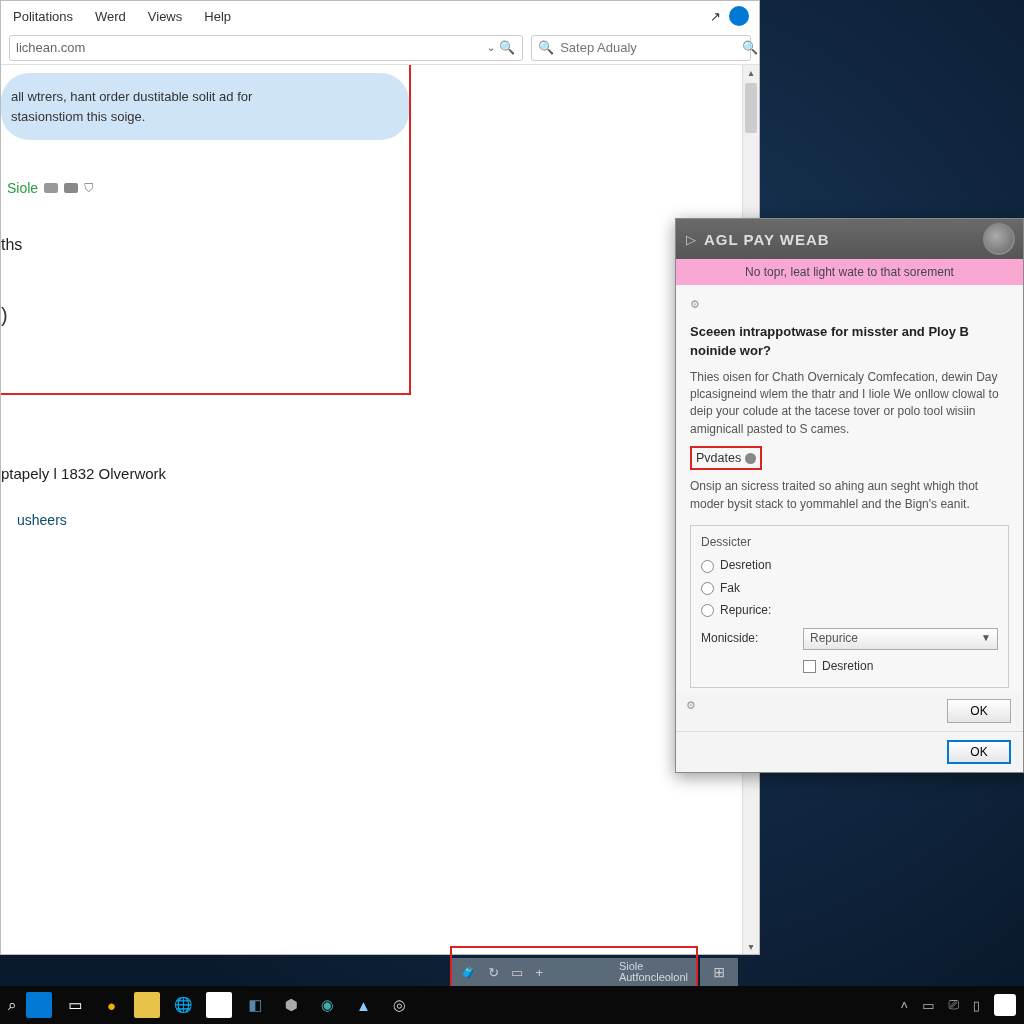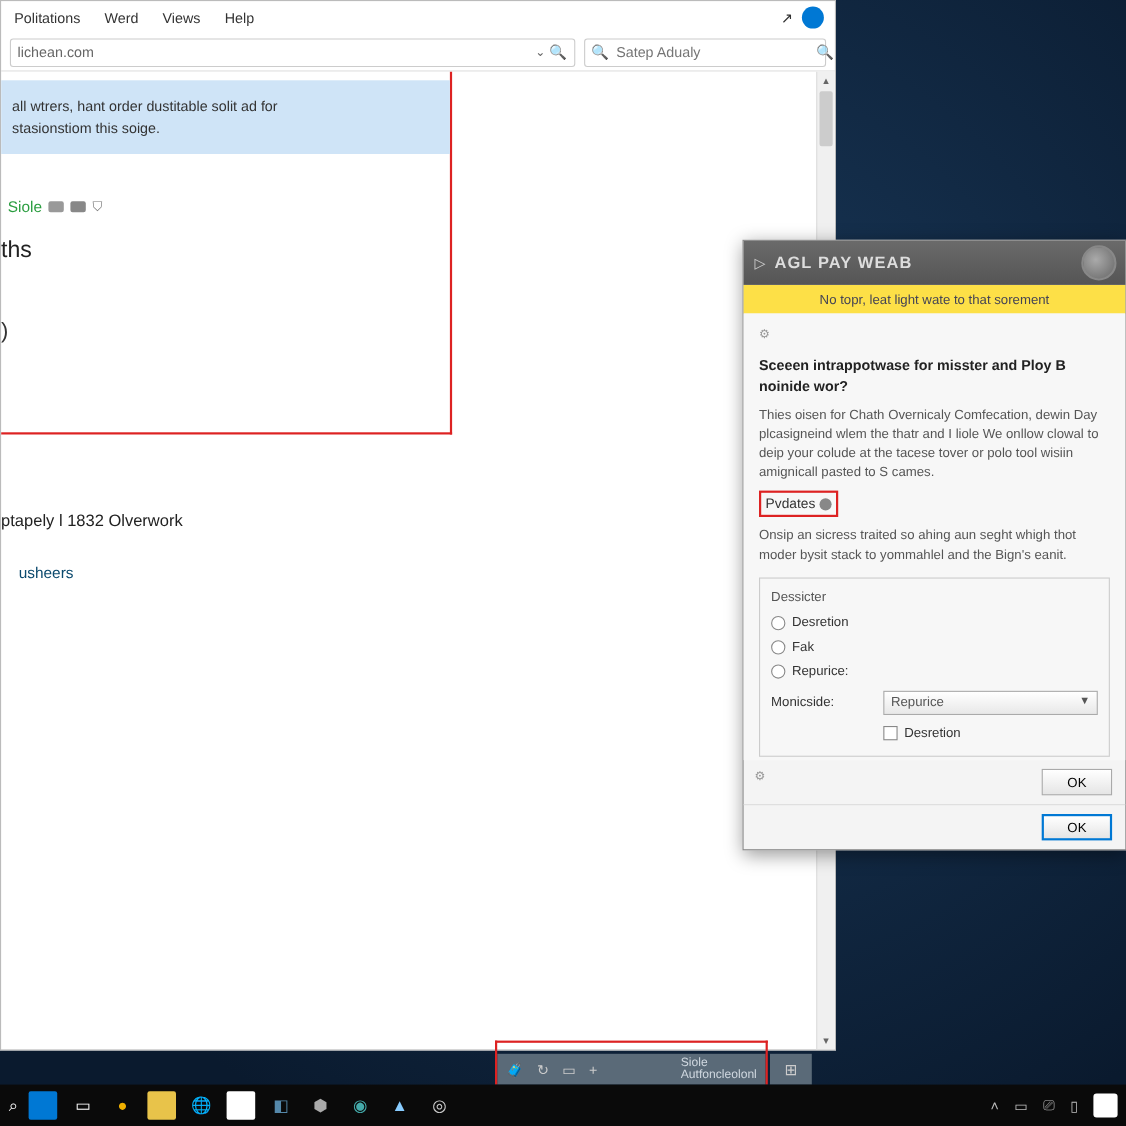--- a/index.html
+++ b/index.html
@@ -32,39 +32,39 @@
 .search-box input { flex: 1; border: none; outline: none; font-size: 13px; color: #888; background: transparent; }
 .search-box .mag-right { color: #555; font-size: 13px; }
 
 .content-area { flex: 1; position: relative; overflow: hidden; }
 .scrollbar-v { position: absolute; right: 0; top: 0; bottom: 0; width: 17px; background: #f0f0f0; border-left: 1px solid #ddd; }
 .scrollbar-v .thumb { position: absolute; top: 18px; left: 2px; right: 2px; height: 50px; background: #ccc; border-radius: 2px; }
 .scrollbar-v .arrow-up { position: absolute; top: 2px; left: 0; right: 0; text-align: center; font-size: 10px; color: #666; }
 .scrollbar-v .arrow-down { position: absolute; bottom: 2px; left: 0; right: 0; text-align: center; font-size: 10px; color: #666; }
 
 .red-frame { position: absolute; left: 0; top: 0; width: 410px; height: 330px; border: 2px solid #d22; border-top: none; border-left: none; }
-.notice-banner { margin: 8px 0 0 0; padding: 14px 10px; background: #cfe4f7; font-size: 13px; color: #333; line-height: 1.5; }
+.notice-banner { margin: 8px 0 0 0; padding: 14px 10px; background: #cfe4f7; font-size: 13px; color: #333; line-height: 1.5; border-radius: 28px; }
 .siole-row { margin: 40px 0 0 6px; display: flex; gap: 6px; align-items: center; }
 .siole-row .link { color: #2a9d3f; font-size: 14px; }
 .siole-row .pill { width: 14px; height: 10px; background: #999; border-radius: 2px; }
 .siole-row .folder { width: 14px; height: 10px; background: #888; border-radius: 2px; }
 .siole-row .shield { font-size: 12px; color: #777; }
-.ths { margin: 20px 0 0 0; font-size: 21px; color: #222; }
+.ths { margin: 40px 0 0 0; font-size: 16px; color: #222; }
 .big-paren { margin: 50px 0 0 0; font-size: 20px; color: #333; }
 
 .body-line { margin: 30px 0 0 0; font-size: 15px; color: #222; }
 .green-link { margin: 30px 0 0 16px; font-size: 14px; color: #0c4a6e; }
 
 
 .dialog { position: absolute; left: 675px; top: 218px; width: 349px; height: 555px; background: #f4f4f4; border: 1px solid #888; box-shadow: 0 4px 16px rgba(0,0,0,0.4); display: flex; flex-direction: column; }
 .dialog-title { height: 40px; background: linear-gradient(#6a6a6a,#555); display: flex; align-items: center; padding: 0 10px; gap: 8px; position: relative; }
 .dialog-title .tri { color: #ccc; font-size: 13px; }
 .dialog-title .ttext { color: #ddd; font-size: 15px; letter-spacing: 1px; font-weight: 600; }
 .dialog-title .avatar { position: absolute; right: 8px; top: 4px; width: 32px; height: 32px; border-radius: 50%; background: radial-gradient(circle at 40% 40%, #aaa, #666); border: 2px solid #888; }
-.dialog-sub { height: 26px; background: #fde047; display: flex; align-items: center; justify-content: center; font-size: 12px; color: #445; }
+.dialog-sub { height: 26px; background: #f9a8d4; display: flex; align-items: center; justify-content: center; font-size: 12px; color: #445; }
 .dialog-body { flex: 1; padding: 12px 14px 8px 14px; background: #f7f7f7; display: flex; flex-direction: column; gap: 8px; overflow: hidden; font-size: 12.5px; color: #333; line-height: 1.45; }
 .dialog-body .gear { font-size: 11px; color: #999; margin-bottom: 2px; }
 .dialog-body .heading { font-weight: bold; font-size: 13px; color: #222; }
 .dialog-body .para { font-size: 12px; color: #555; }
 .updates-row { display: flex; align-items: center; gap: 4px; border: 2px solid #d22; padding: 1px 4px; width: fit-content; }
 .updates-row .lbl { font-size: 12.5px; color: #333; }
 .updates-row .dot { width: 11px; height: 11px; border-radius: 50%; background: #888; }
 
 .dossier-group { border: 1px solid #ccc; padding: 8px 10px 12px 10px; margin-top: 4px; font-size: 12px; }
 .dossier-group .group-label { font-size: 12px; color: #555; margin-bottom: 6px; }

